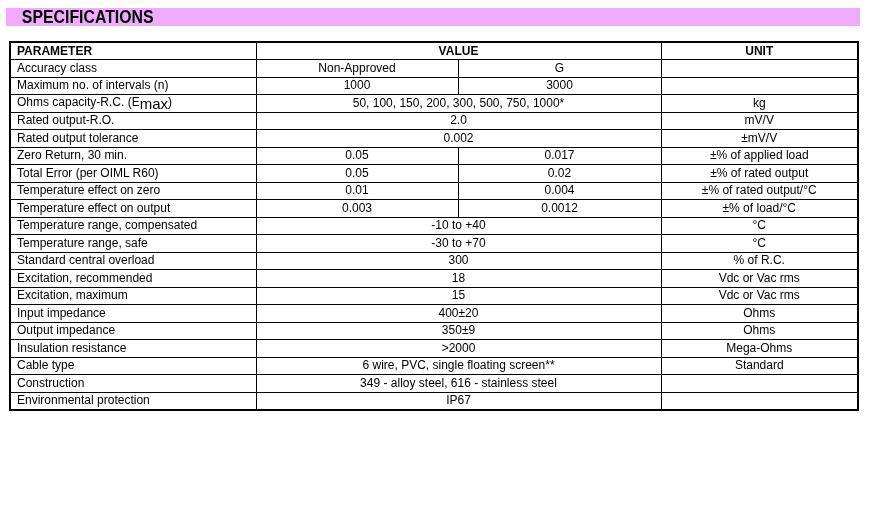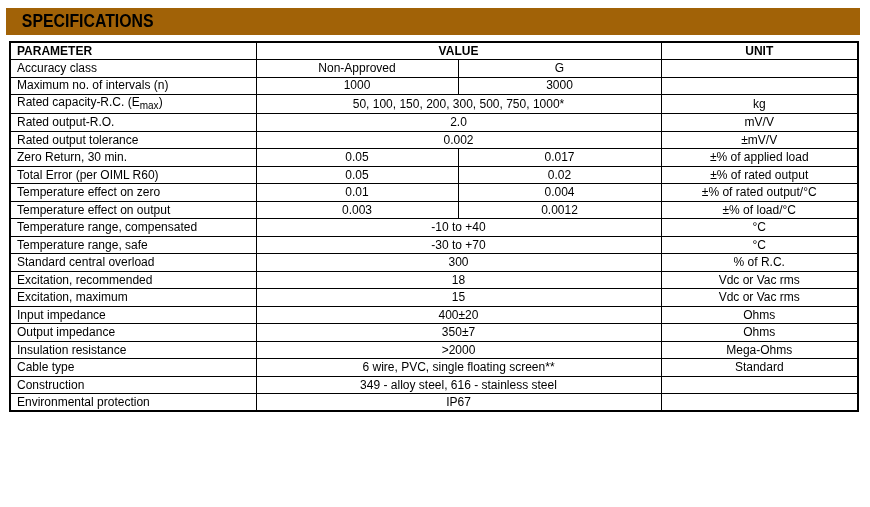--- a/index.html
+++ b/index.html
@@ -8,22 +8,22 @@
     background: #ffffff;
     font-family: "Liberation Sans", "DejaVu Sans", sans-serif;
     color: #000000;
     overflow: hidden;
   }
   .page { position: relative; width: 870px; height: 507px; }
 
   .title-band {
     position: absolute;
     left: 6px; top: 8px;
-    width: 854px; height: 27px;
-    background: #a16207;
+    width: 854px; height: 18px;
+    background: #f0abfc;
     display: flex;
     align-items: center;
   }
   .title-band .title {
     font-weight: bold;
     font-size: 18px;
     letter-spacing: 0px;
     padding-left: 18px;
     transform: scaleX(0.88);
     transform-origin: left center;
@@ -47,21 +47,21 @@
     text-align: center;
     vertical-align: middle;
     white-space: nowrap;
     overflow: hidden;
   }
   table.spec td.param {
     text-align: left;
     font-weight: normal;
   }
   table.spec td.hdr { font-weight: bold; margin-top: 48px; }
-  sub { font-size: 10px; }
+  sub { font-size: 15px; }
 </style>
 </head>
 <body>
 
 <div class="page">
 
   <div class="title-band">
     <span class="title">SPECIFICATIONS</span>
   </div>
 
@@ -87,21 +87,21 @@
       </tr>
 
       <tr>
         <td class="param">Maximum no. of intervals (n)</td>
         <td>1000</td>
         <td>3000</td>
         <td></td>
       </tr>
 
       <tr>
-        <td class="param"><span>Rated capacity-R.C. (E</span><sub>max</sub><span>)</span></td>
+        <td class="param"><span>Ohms capacity-R.C. (E</span><sub>max</sub><span>)</span></td>
         <td colspan="2">50, 100, 150, 200, 300, 500, 750, 1000*</td>
         <td>kg</td>
       </tr>
 
       <tr>
         <td class="param">Rated output-R.O.</td>
         <td colspan="2">2.0</td>
         <td>mV/V</td>
       </tr>
 
@@ -172,21 +172,21 @@
       </tr>
 
       <tr>
         <td class="param">Input impedance</td>
         <td colspan="2">400±20</td>
         <td>Ohms</td>
       </tr>
 
       <tr>
         <td class="param">Output impedance</td>
-        <td colspan="2">350±7</td>
+        <td colspan="2">350±9</td>
         <td>Ohms</td>
       </tr>
 
       <tr>
         <td class="param">Insulation resistance</td>
         <td colspan="2">&gt;2000</td>
         <td>Mega-Ohms</td>
       </tr>
 
 

